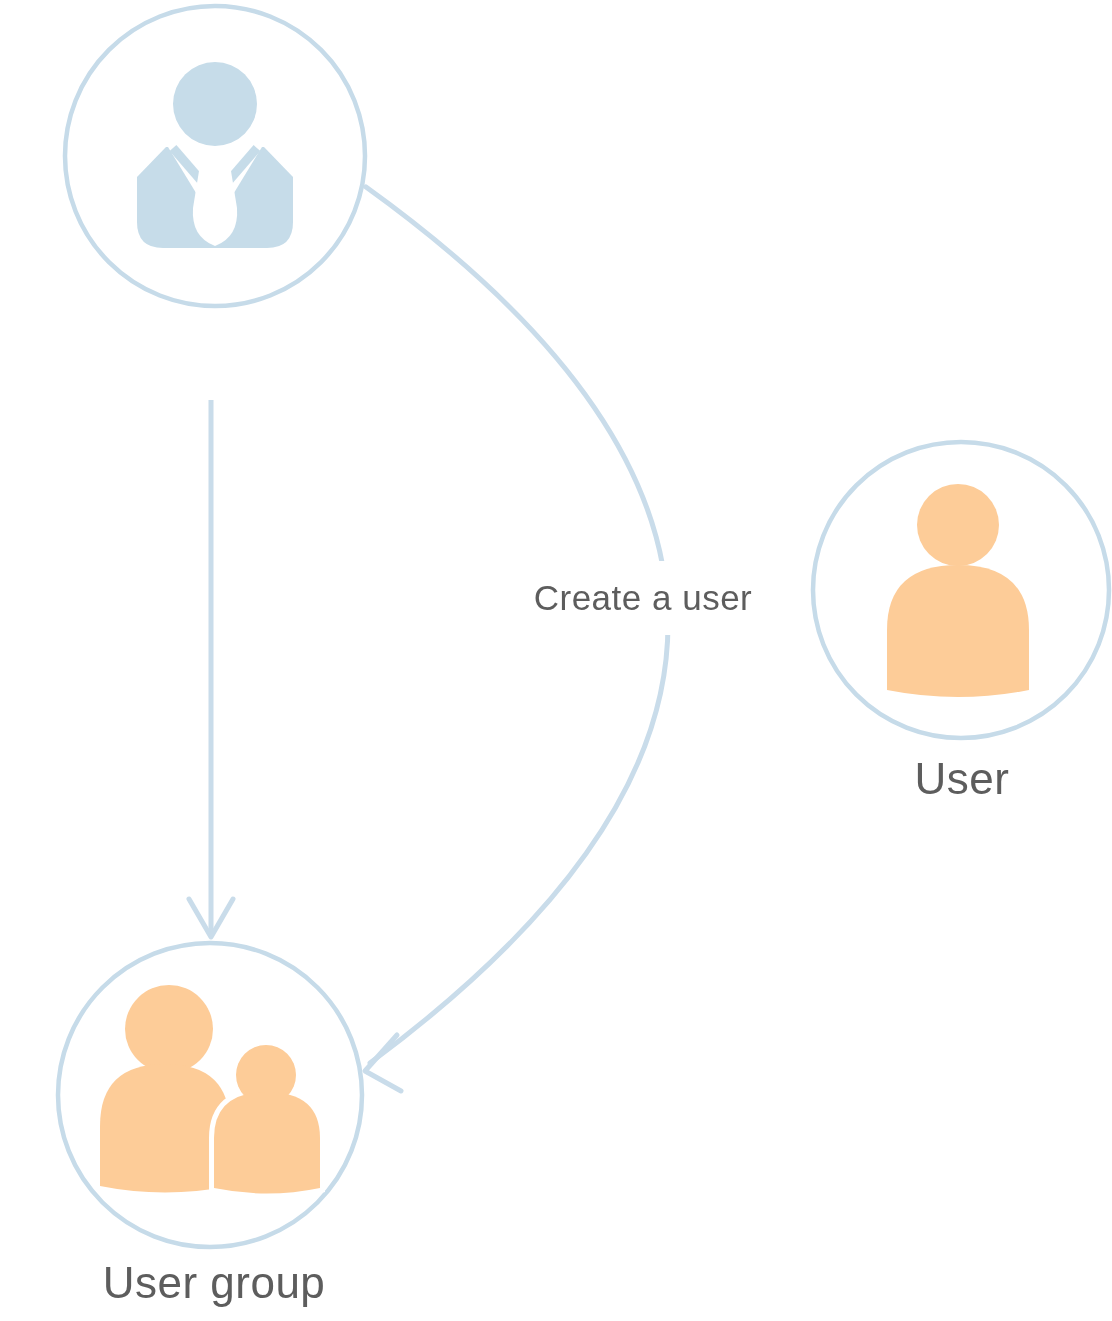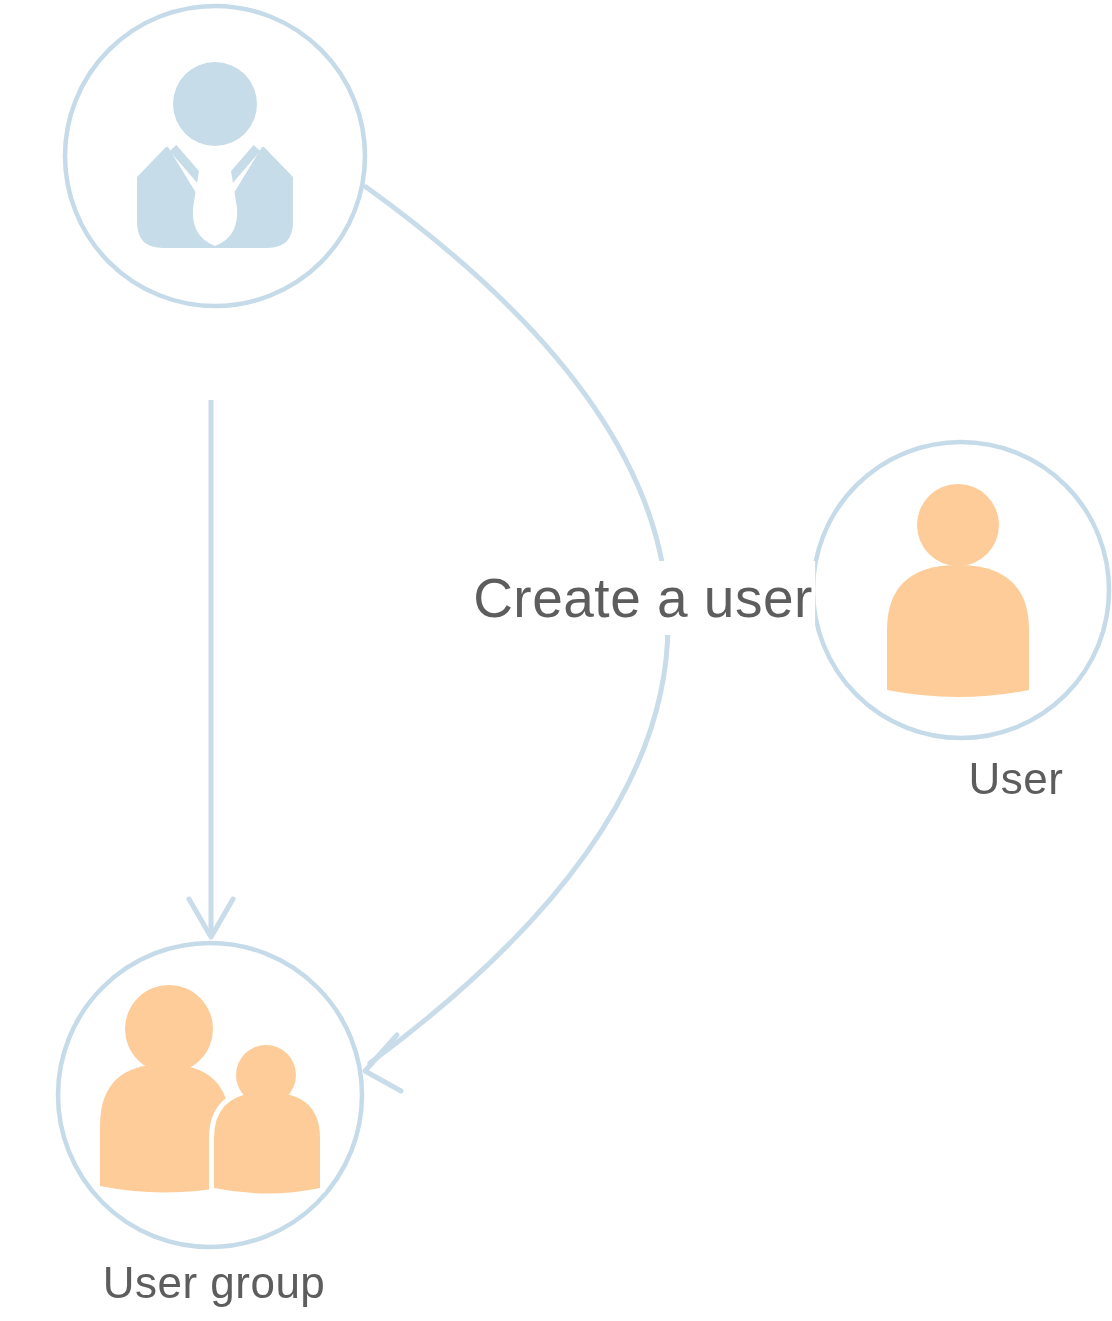--- a/index.html
+++ b/index.html
@@ -16,21 +16,21 @@
     position: absolute;
     transform: translate(-50%, -50%);
     font-size: 44px;
     letter-spacing: 0.5px;
     color: var(--label-color, #5d5d5d);
     white-space: nowrap;
   }
   .edge-label {
     position: absolute;
     transform: translate(-50%, -50%);
-    font-size: 55px;
+    font-size: 35px;
     line-height: 54px;
     letter-spacing: 0.5px;
     color: var(--label-color, #5d5d5d);
     background: #ffffff;
     text-align: center;
     white-space: nowrap;
     padding: 10px 2px;
   }
 </style>
 </head>
@@ -93,17 +93,17 @@
   </svg>
 
   <div class="edge-label" style="left:229px; top:624px;">
   </div>
 
   <div class="edge-label" style="left:643px; top:598px;">
     <div>Create a user</div>
   </div>
 
 
-  <div class="node-label" style="left:1016px; top:779px;">User</div>
+  <div class="node-label" style="left:962px; top:779px;">User</div>
 
   <div class="node-label" style="left:214px; top:1283px;">User group</div>
 
 </div>
 
 </body></html>

